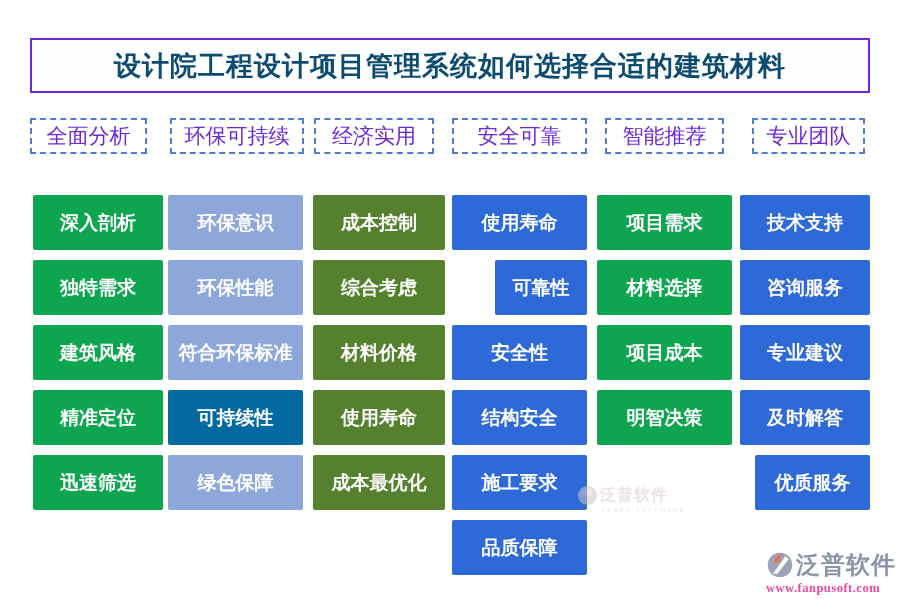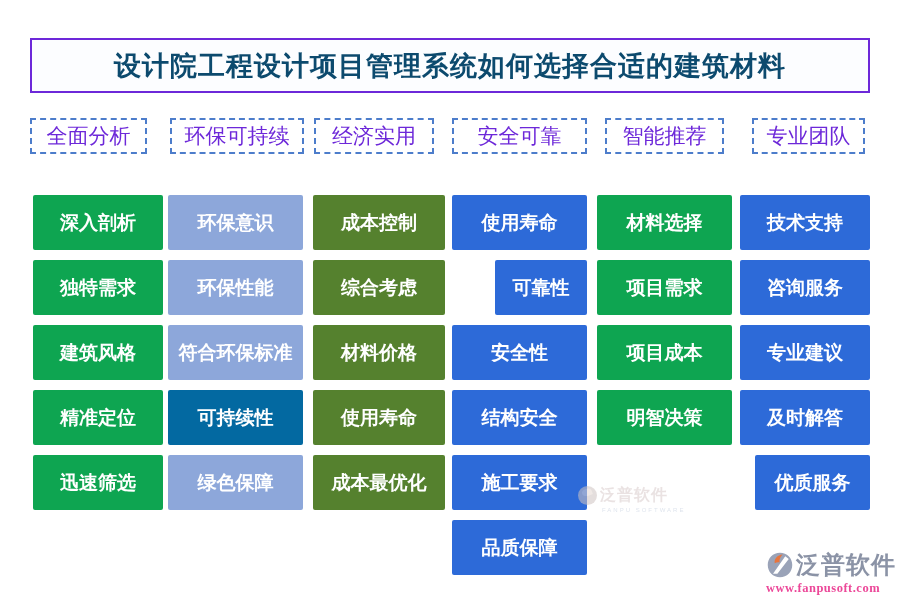--- a/index.html
+++ b/index.html
@@ -112,22 +112,22 @@
   <div class="col" id="c3">
     <div class="btn" style="background: rgb(45, 106, 216);">使用寿命</div>
     <div class="btn" style="background: rgb(45, 106, 216); margin-left: 43px;">可靠性</div>
     <div class="btn" style="background: rgb(45, 106, 216);">安全性</div>
     <div class="btn" style="background: rgb(45, 106, 216);">结构安全</div>
     <div class="btn" style="background: rgb(45, 106, 216);">施工要求</div>
     <div class="btn" style="background: rgb(45, 106, 216);">品质保障</div>
   </div>
 
   <div class="col" id="c4">
+    <div class="btn" style="background: rgb(14, 165, 81);">项目需求</div>
     <div class="btn" style="background: rgb(14, 165, 81);">材料选择</div>
-    <div class="btn" style="background: rgb(14, 165, 81);">项目需求</div>
     <div class="btn" style="background: rgb(14, 165, 81);">项目成本</div>
     <div class="btn" style="background: rgb(14, 165, 81);">明智决策</div>
   </div>
 
   <div class="col" id="c5">
     <div class="btn" style="background: rgb(45, 106, 216);">技术支持</div>
     <div class="btn" style="background: rgb(45, 106, 216);">咨询服务</div>
     <div class="btn" style="background: rgb(45, 106, 216);">专业建议</div>
     <div class="btn" style="background: rgb(45, 106, 216);">及时解答</div>
     <div class="btn" style="background: rgb(45, 106, 216); margin-left: 15px;">优质服务</div>

